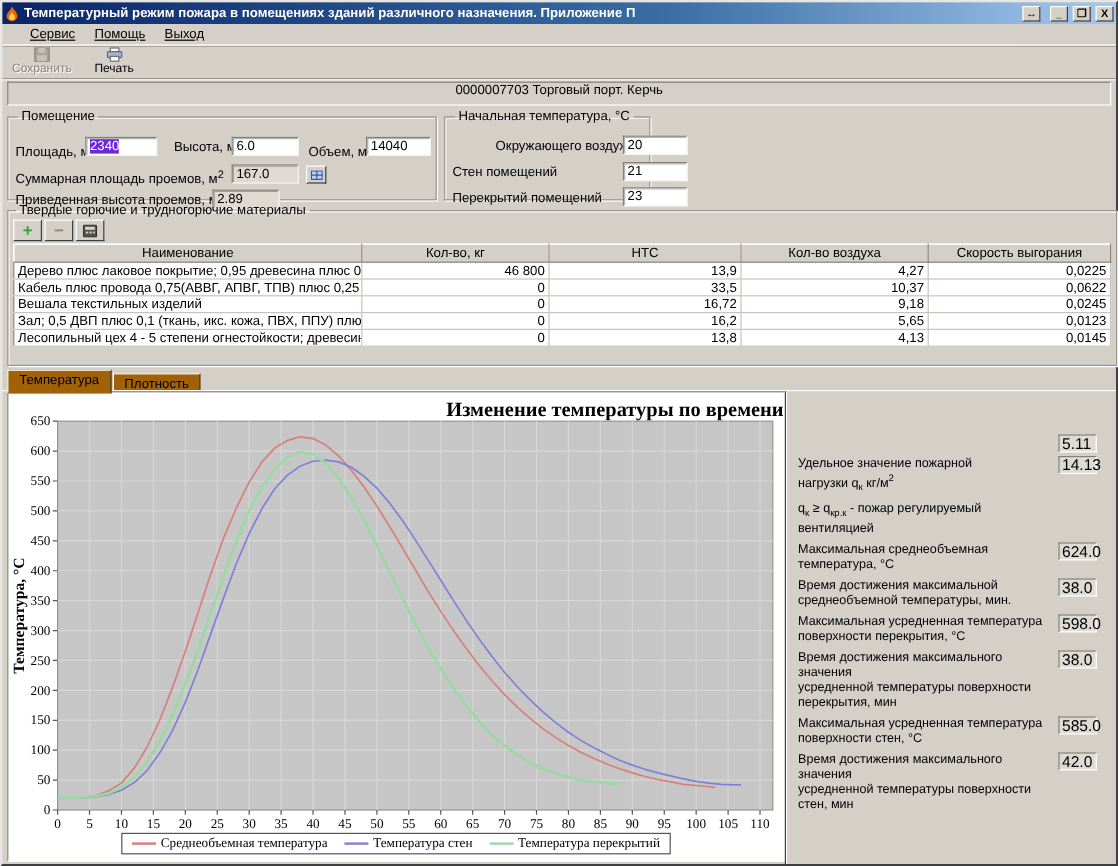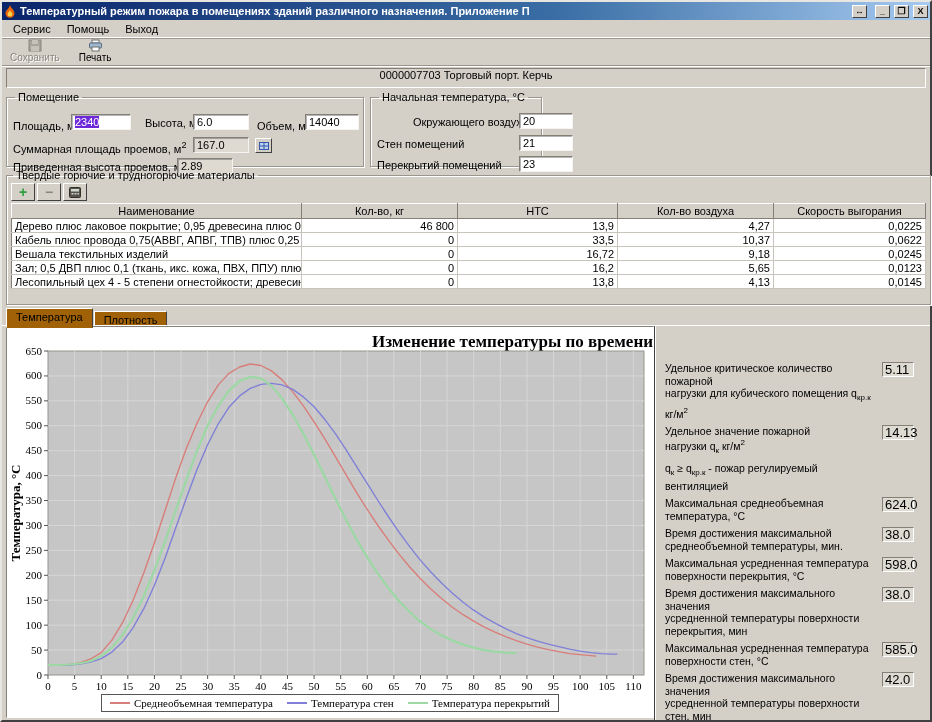--- a/index.html
+++ b/index.html
@@ -8,21 +8,21 @@
   .window { width:932px; height:722px; border:2px solid; border-color:#e8e6e0 #404040 #404040 #e8e6e0; background:#d4d0c8; display:flex; flex-direction:column; }
 
   
   .titlebar { height:18px; background:linear-gradient(90deg,#0a246a,#3a6ea5 60%,#a6caf0); display:flex; align-items:center; padding:1px 2px; gap:4px; flex:0 0 auto; }
   .titlebar .title { color:#fff; font-weight:bold; font-size:11px; white-space:nowrap; overflow:hidden; flex:1; }
   .winbtn { width:15px; height:13px; background:#d4d0c8; border:1px solid; border-color:#fff #404040 #404040 #fff; font-size:9px; line-height:10px; text-align:center; font-weight:bold; color:#000; }
   .winbtn.gap { margin-right:4px; }
   .flame { width:12px; height:13px; }
 
   
-  .menubar { height:18px; display:flex; align-items:center; padding-left:3px; border-bottom:1px solid #fff; box-shadow:0 1px 0 #9a968e; flex:0 0 auto; }
+  .menubar { height:18px; display:flex; align-items:center; padding-left:15px; border-bottom:1px solid #fff; box-shadow:0 1px 0 #9a968e; flex:0 0 auto;text-decoration:underline; }
   .menu-item { padding:2px 8px; }
 
   
   .toolbar { height:28px; display:flex; align-items:flex-start; padding:1px 2px; border-bottom:1px solid #9a968e; box-shadow:0 1px 0 #fff; flex:0 0 auto; }
   .toolbtn { display:flex; flex-direction:column; align-items:center; justify-content:center; padding:0 6px; gap:0; }
   .toolbtn .lbl { font-size:10px; }
   .toolbtn.disabled .lbl { color:#8a867e; text-shadow:1px 1px 0 #fff; }
   .tool-sep { width:1px; background:#9a968e; border-right:1px solid #fff; margin:2px 3px; }
 
   
@@ -367,21 +367,20 @@
             <span>Температура стен</span>
           </span>
           <span class="legend-item">
             <span class="legend-swatch" style="background: rgb(155, 216, 164);"></span>
             <span>Температура перекрытий</span>
           </span>
         </div>
     </div>
     <div class="results" id="results">
         <div class="res-row">
-          <div class="res-label">Удельное критическое количество пожарной<br>нагрузки для кубического помещения q<sub>кр.к</sub> кг/м<sup>2</sup></div>
           <div class="resbox">5.11</div>
         </div>
         <div class="res-row">
           <div class="res-label">Удельное значение пожарной<br>нагрузки q<sub>к</sub> кг/м<sup>2</sup></div>
           <div class="resbox">14.13</div>
         </div>
         <div class="res-row">
           <div class="res-label">q<sub>к</sub> ≥ q<sub>кр.к</sub> - пожар регулируемый вентиляцией</div>
         </div>
         <div class="res-row">

